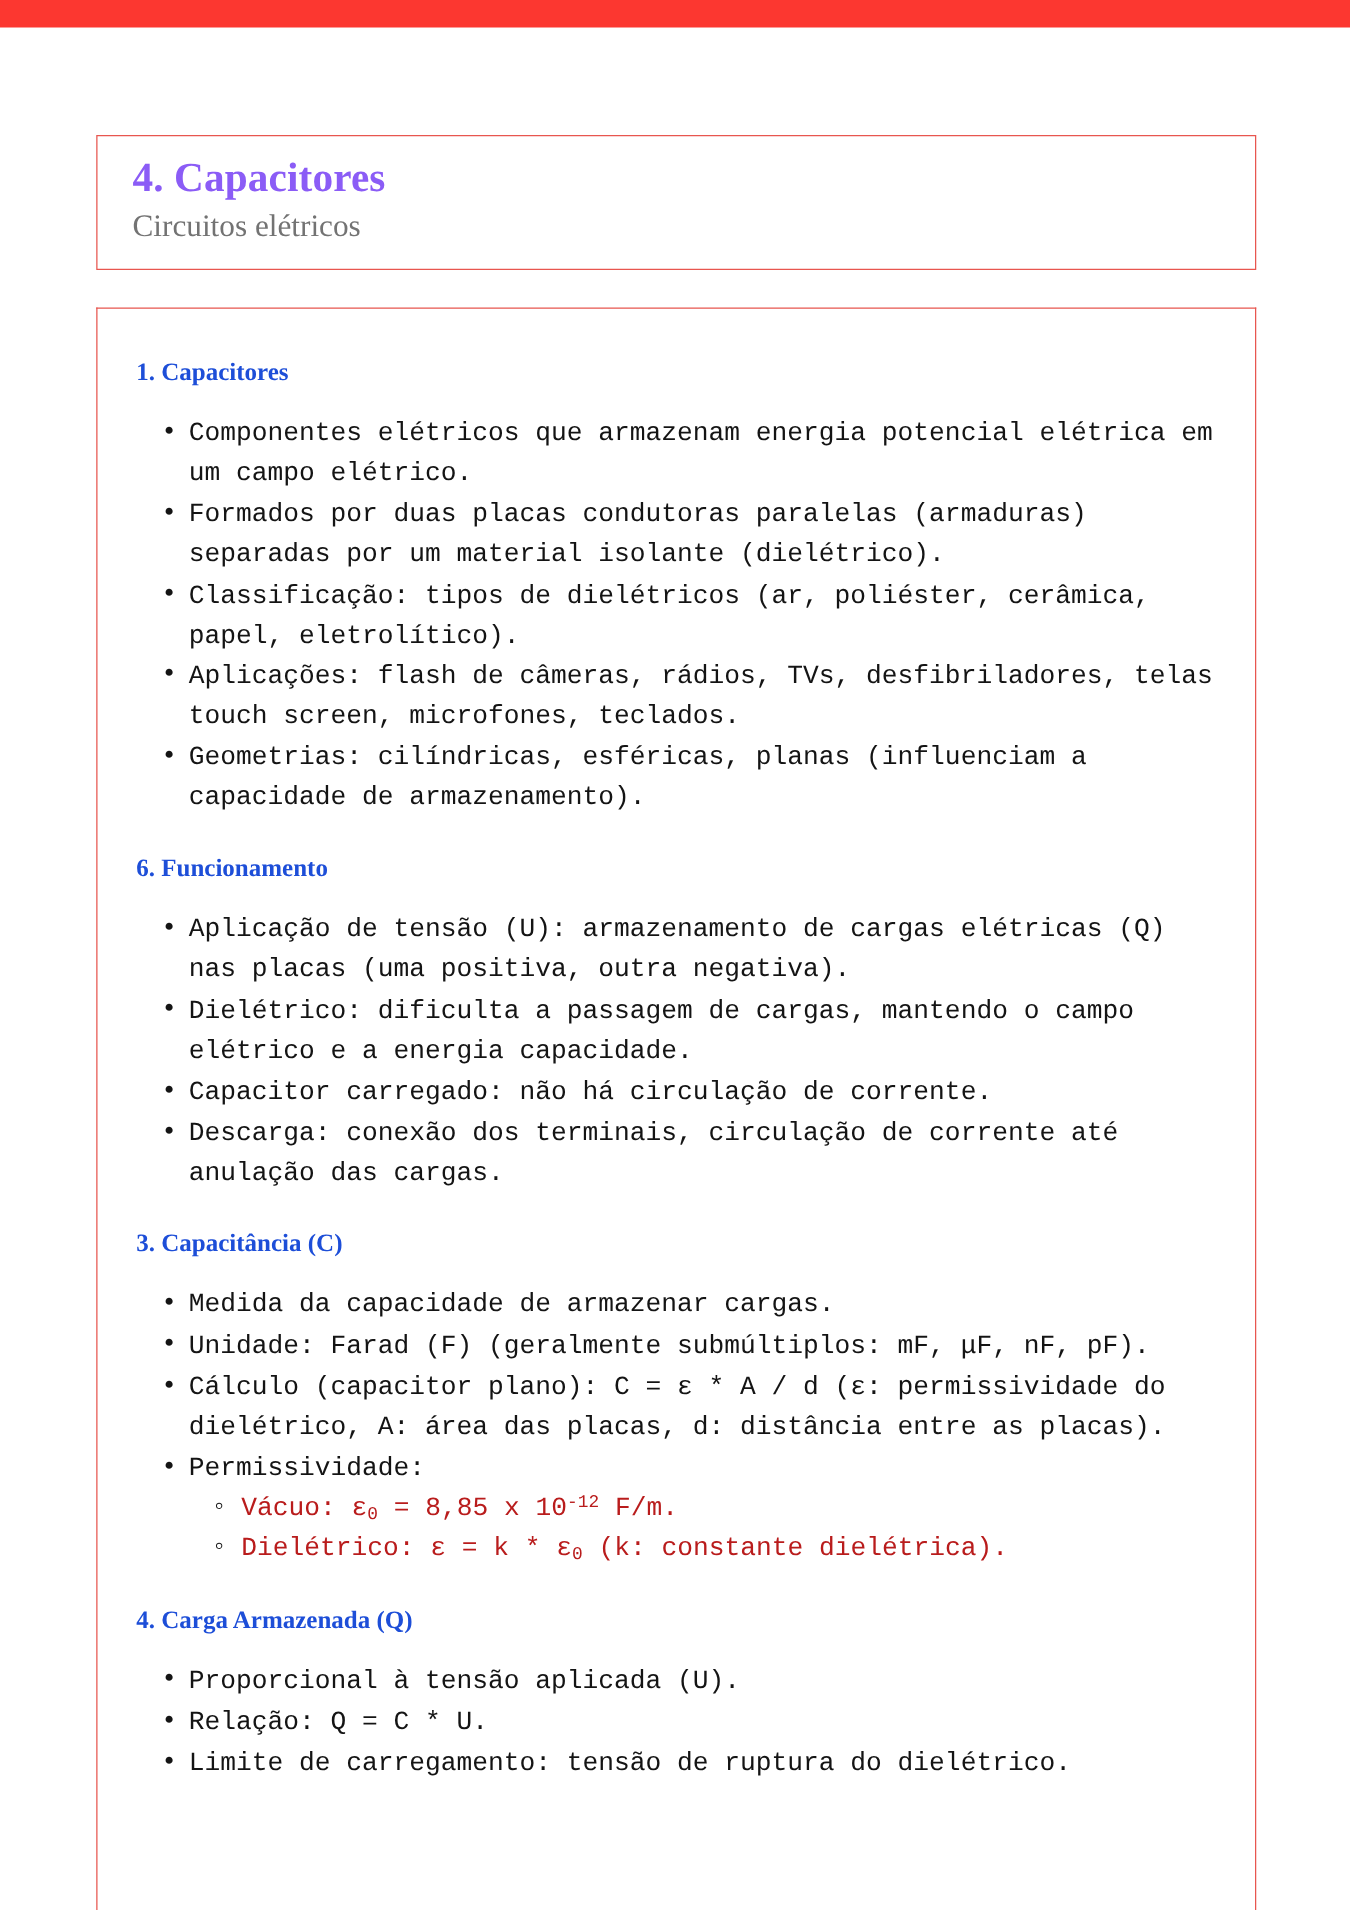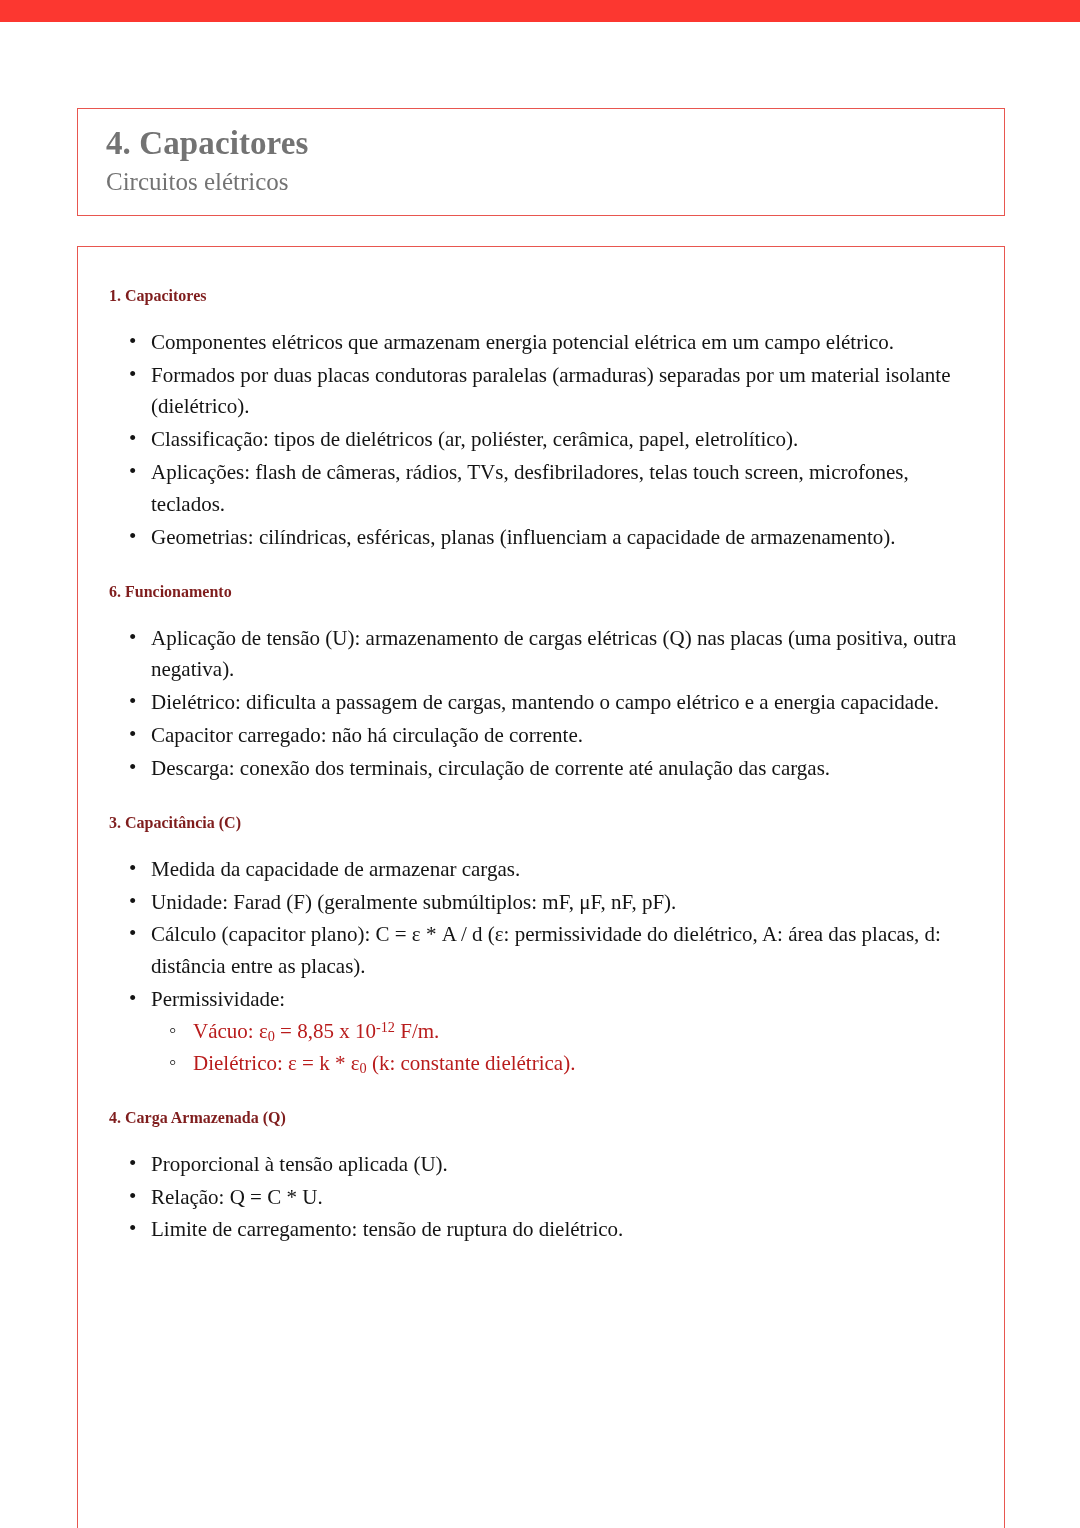--- a/index.html
+++ b/index.html
@@ -43,21 +43,21 @@
     background: #ffffff;
   }
 
   .header-inner {
     padding: 16px 0 0 28px;
   }
 
   .doc-title {
     font-size: 33px;
     font-weight: bold;
-    color: #737373;
+    color: #8b5cf6;
     line-height: 1.14;
     letter-spacing: 0.1px;
     margin: 0;
   }
 
   .doc-subtitle {
     font-size: 25px;
     font-weight: normal;
     color: #737373;
     line-height: 1.2;
@@ -78,40 +78,41 @@
 
   .content-inner {
     padding: 38px 30px 0 31px;
   }
 
   .section {
     margin: 0;
   }
 
   .section-heading {
-    font-size: 16px;
+    font-size: 20px;
     font-weight: bold;
-    color: #7f1d1d;
+    color: #1d4ed8;
     margin: 0 0 0 0;
     line-height: 1.35;
   }
 
   .bullets {
     list-style: none;
     margin: 20px 0 0 0;
     padding: 0;
   }
 
   .bullets > li {
     position: relative;
     padding-left: 42px;
     font-size: 21px;
     line-height: 1.52;
     color: #141414;
     margin-bottom: 1px;
+    font-family: Liberation Mono, monospace;
   }
 
   .bullets > li > .b-text {
     display: block;
   }
 
   .bullets > li::before {
     content: "\2022";
     position: absolute;
     left: 20px;

